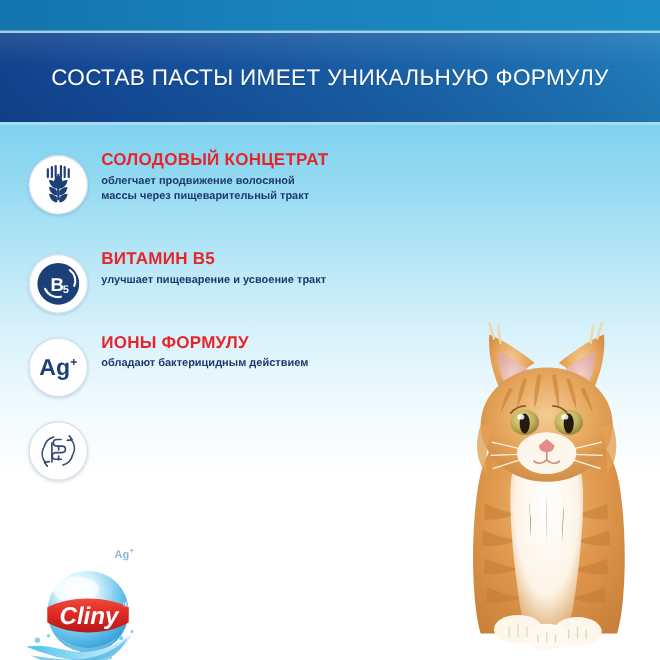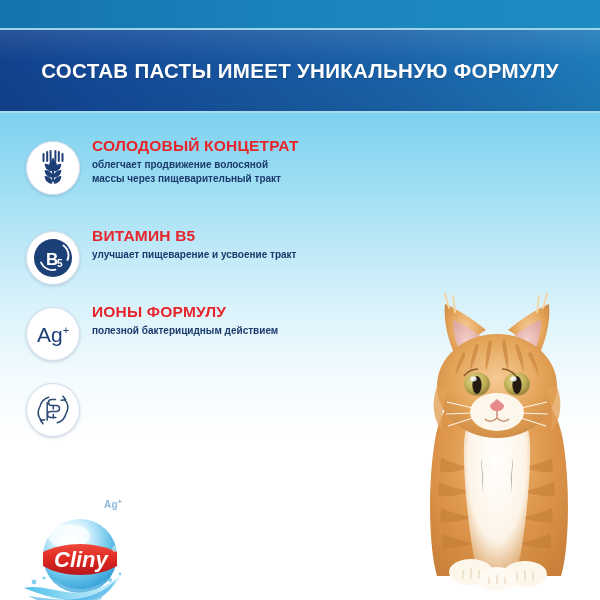--- a/index.html
+++ b/index.html
@@ -63,21 +63,21 @@
     content: "";
     position: absolute;
     left: 0; top: 0; right: 0; bottom: 0;
     background: linear-gradient(180deg, rgba(255,255,255,0.10) 0%, rgba(255,255,255,0.0) 38%, rgba(0,0,0,0.06) 100%);
     pointer-events: none;
   }
   .header-title {
     position: relative;
     color: #ffffff;
     font-size: 20.5px;
-    font-weight: bold;
+    font-weight: normal;
     letter-spacing: 0.3px;
     text-align: center;
     white-space: nowrap;
     text-shadow: 0 1px 1px rgba(0,0,0,0.22);
   }
   
   .features {
     position: absolute;
     left: 26px;
     top: 136px;
@@ -102,21 +102,21 @@
     background: #ffffff;
     box-shadow: 0 1px 3px rgba(25,60,110,0.22), 0 0 0 1px rgba(200,214,230,0.85) inset;
     display: flex;
     align-items: center;
     justify-content: center;
     margin-top: 5px;
   }
   .icon-badge svg { display: block; }
   .badge-text {
     font-family: "Liberation Sans", sans-serif;
-    font-weight: normal;
+    font-weight: bold;
     color: #1f3f77;
     font-size: 21px;
     line-height: 1;
   }
   .badge-text sup {
     font-size: 11px;
     vertical-align: super;
   }
   .feature-text {
     margin-left: 12px;
@@ -227,21 +227,21 @@
         <div class="feature-desc">улучшает пищеварение и усвоение тракт</div>
       </div>
     </div>
 
     <div class="feature f3">
       <div class="icon-badge">
         <span class="badge-text"><span>Ag</span><sup>+</sup></span>
       </div>
       <div class="feature-text">
         <div class="feature-title">ИОНЫ ФОРМУЛУ</div>
-        <div class="feature-desc">полезной бактерицидным действием</div>
+        <div class="feature-desc">обладают бактерицидным действием</div>
       </div>
     </div>
 
     <div class="feature f4">
       <div class="icon-badge">
         <span>
           <svg width="40" height="40" viewBox="0 0 40 40">
             <g fill="none" stroke="#2e4a72" stroke-width="1.5" stroke-linecap="round" stroke-linejoin="round">
               <path d="M31.5 9.5c3.2 3.4 4.1 8.6 2.1 13"></path>
               <path d="M8.5 30.5c-3.2-3.4-4.1-8.6-2.1-13"></path>

